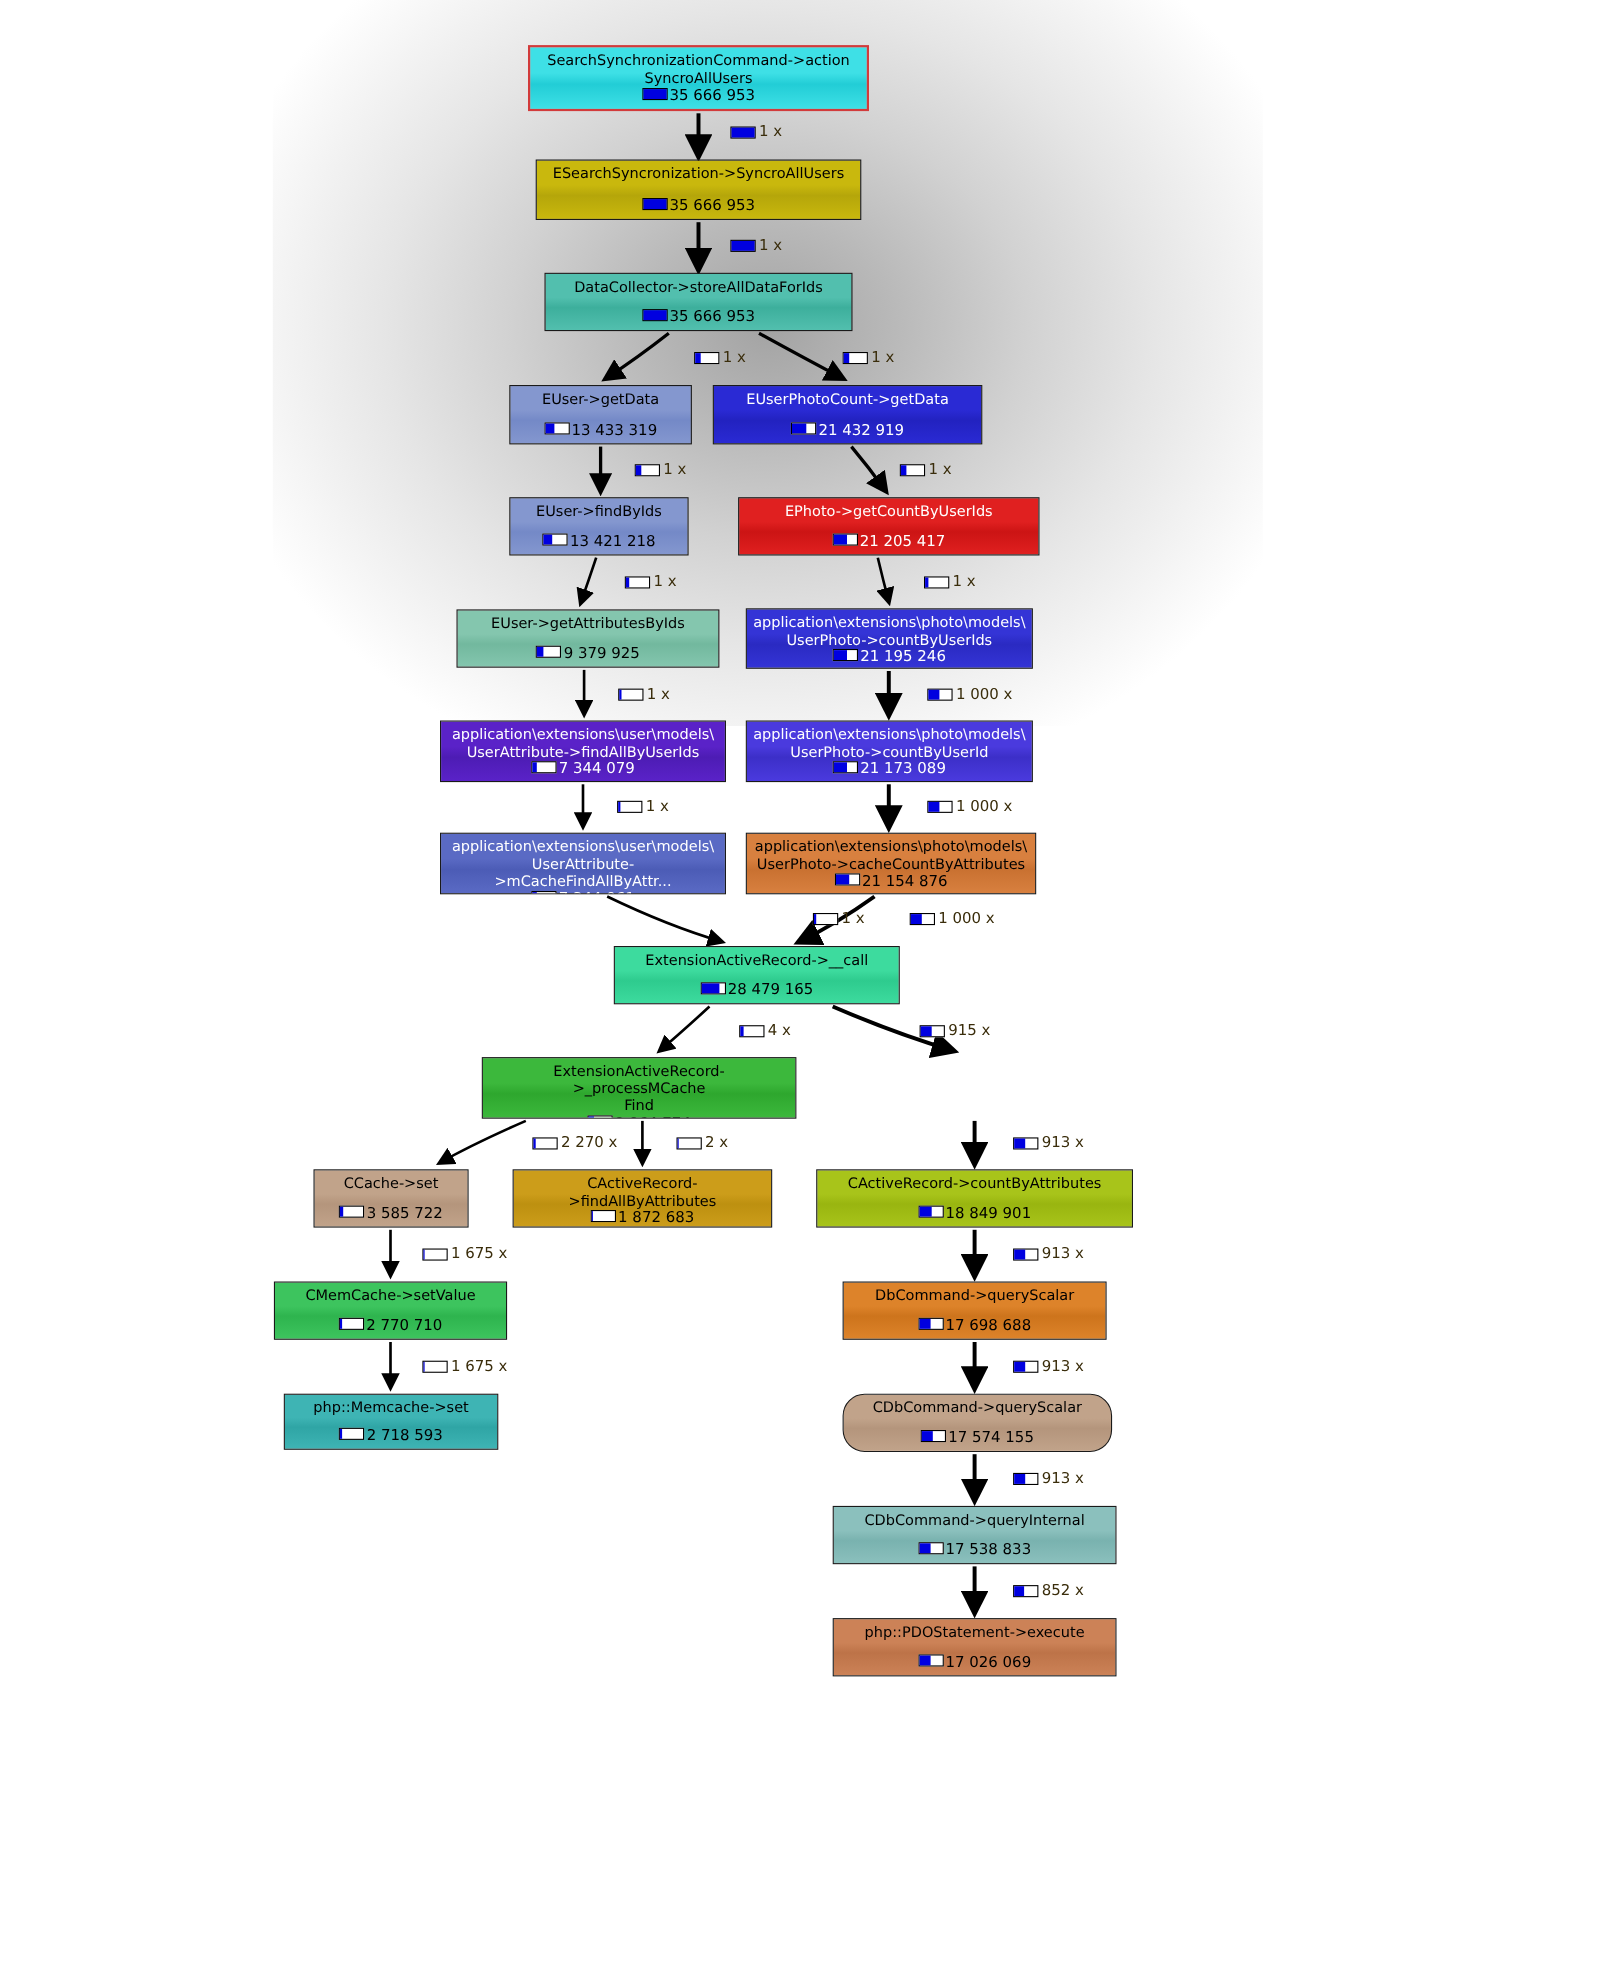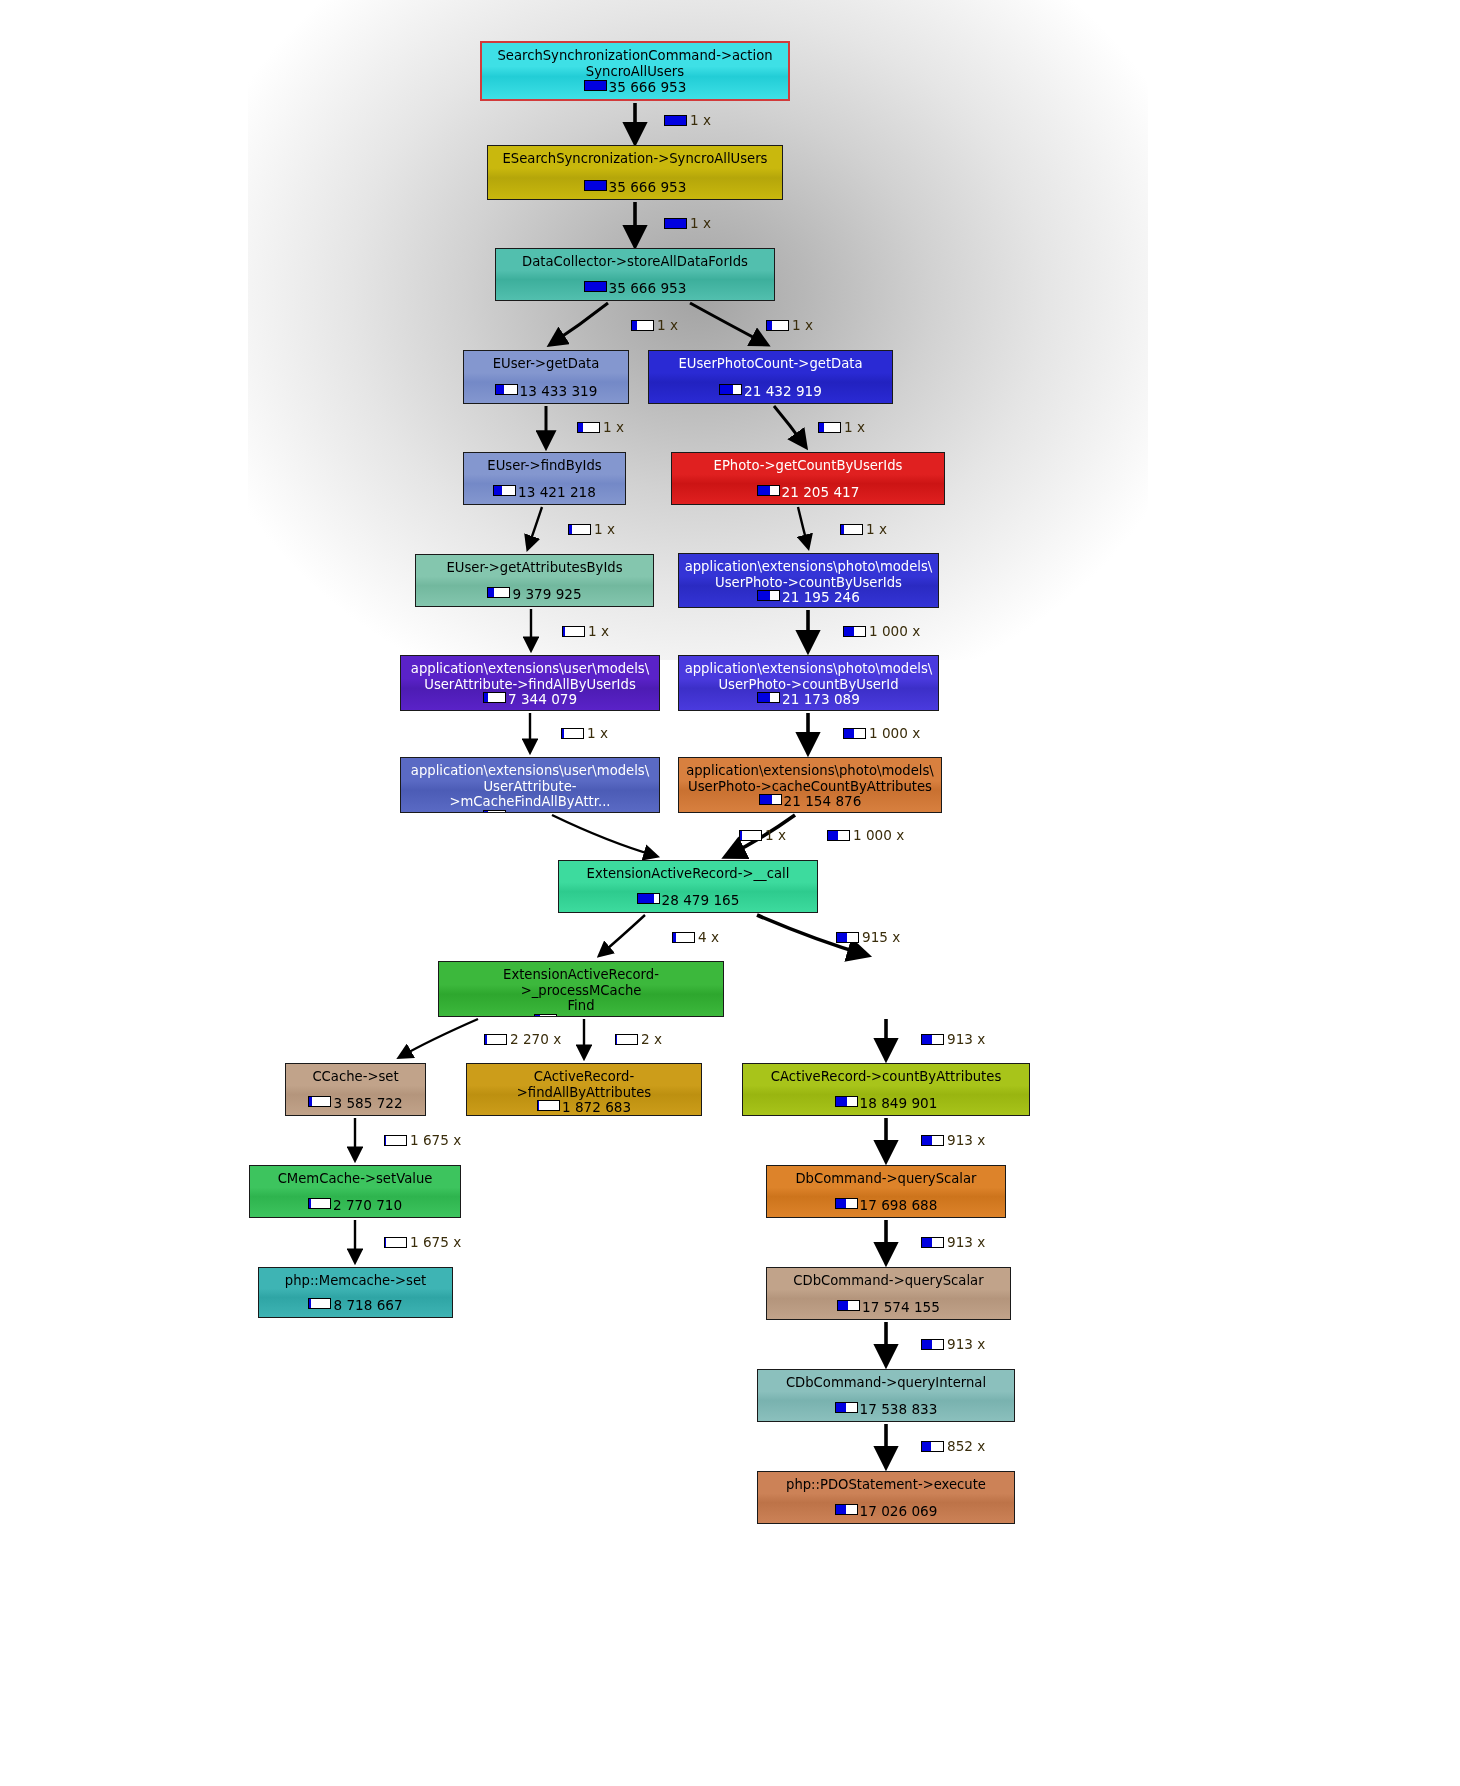--- a/index.html
+++ b/index.html
@@ -298,24 +298,24 @@
         </span>
         <span class="cost">17 698 688</span>
       </div>
     </div>
     <div class="node" style="left: 258px; top: 1267px; width: 195px; height: 51px; background: linear-gradient(rgb(62, 180, 180) 0%, rgb(62, 180, 180) 42%, rgb(47, 165, 165) 60%, rgb(62, 180, 180) 100%); border-color: rgb(26, 26, 26); color: rgb(0, 0, 0);">
       <div class="title">php::Memcache-&gt;set</div>
       <div class="costrow">
         <span class="pbar">
           <i style="width: 8%; background: rgb(0, 0, 224);"></i>
         </span>
-        <span class="cost">8 718 667</span>
-      </div>
-    </div>
-    <div class="node" style="left: 766px; top: 1267px; width: 245px; height: 53px; background: linear-gradient(rgb(193, 163, 138) 0%, rgb(193, 163, 138) 42%, rgb(180, 149, 124) 60%, rgb(193, 163, 138) 100%); border-color: rgb(26, 26, 26); color: rgb(0, 0, 0);">
+        <span class="cost">2 718 593</span>
+      </div>
+    </div>
+    <div class="node" style="left: 766px; top: 1267px; width: 245px; height: 53px; background: linear-gradient(rgb(193, 163, 138) 0%, rgb(193, 163, 138) 42%, rgb(180, 149, 124) 60%, rgb(193, 163, 138) 100%); border-color: rgb(26, 26, 26); color: rgb(0, 0, 0); border-radius: 20px;">
       <div class="title">CDbCommand-&gt;queryScalar</div>
       <div class="costrow">
         <span class="pbar">
           <i style="width: 49%; background: rgb(0, 0, 224);"></i>
         </span>
         <span class="cost">17 574 155</span>
       </div>
     </div>
     <div class="node" style="left: 757px; top: 1369px; width: 258px; height: 53px; background: linear-gradient(rgb(139, 192, 189) 0%, rgb(139, 192, 189) 42%, rgb(121, 178, 175) 60%, rgb(139, 192, 189) 100%); border-color: rgb(26, 26, 26); color: rgb(0, 0, 0);">
       <div class="title">CDbCommand-&gt;queryInternal</div>

